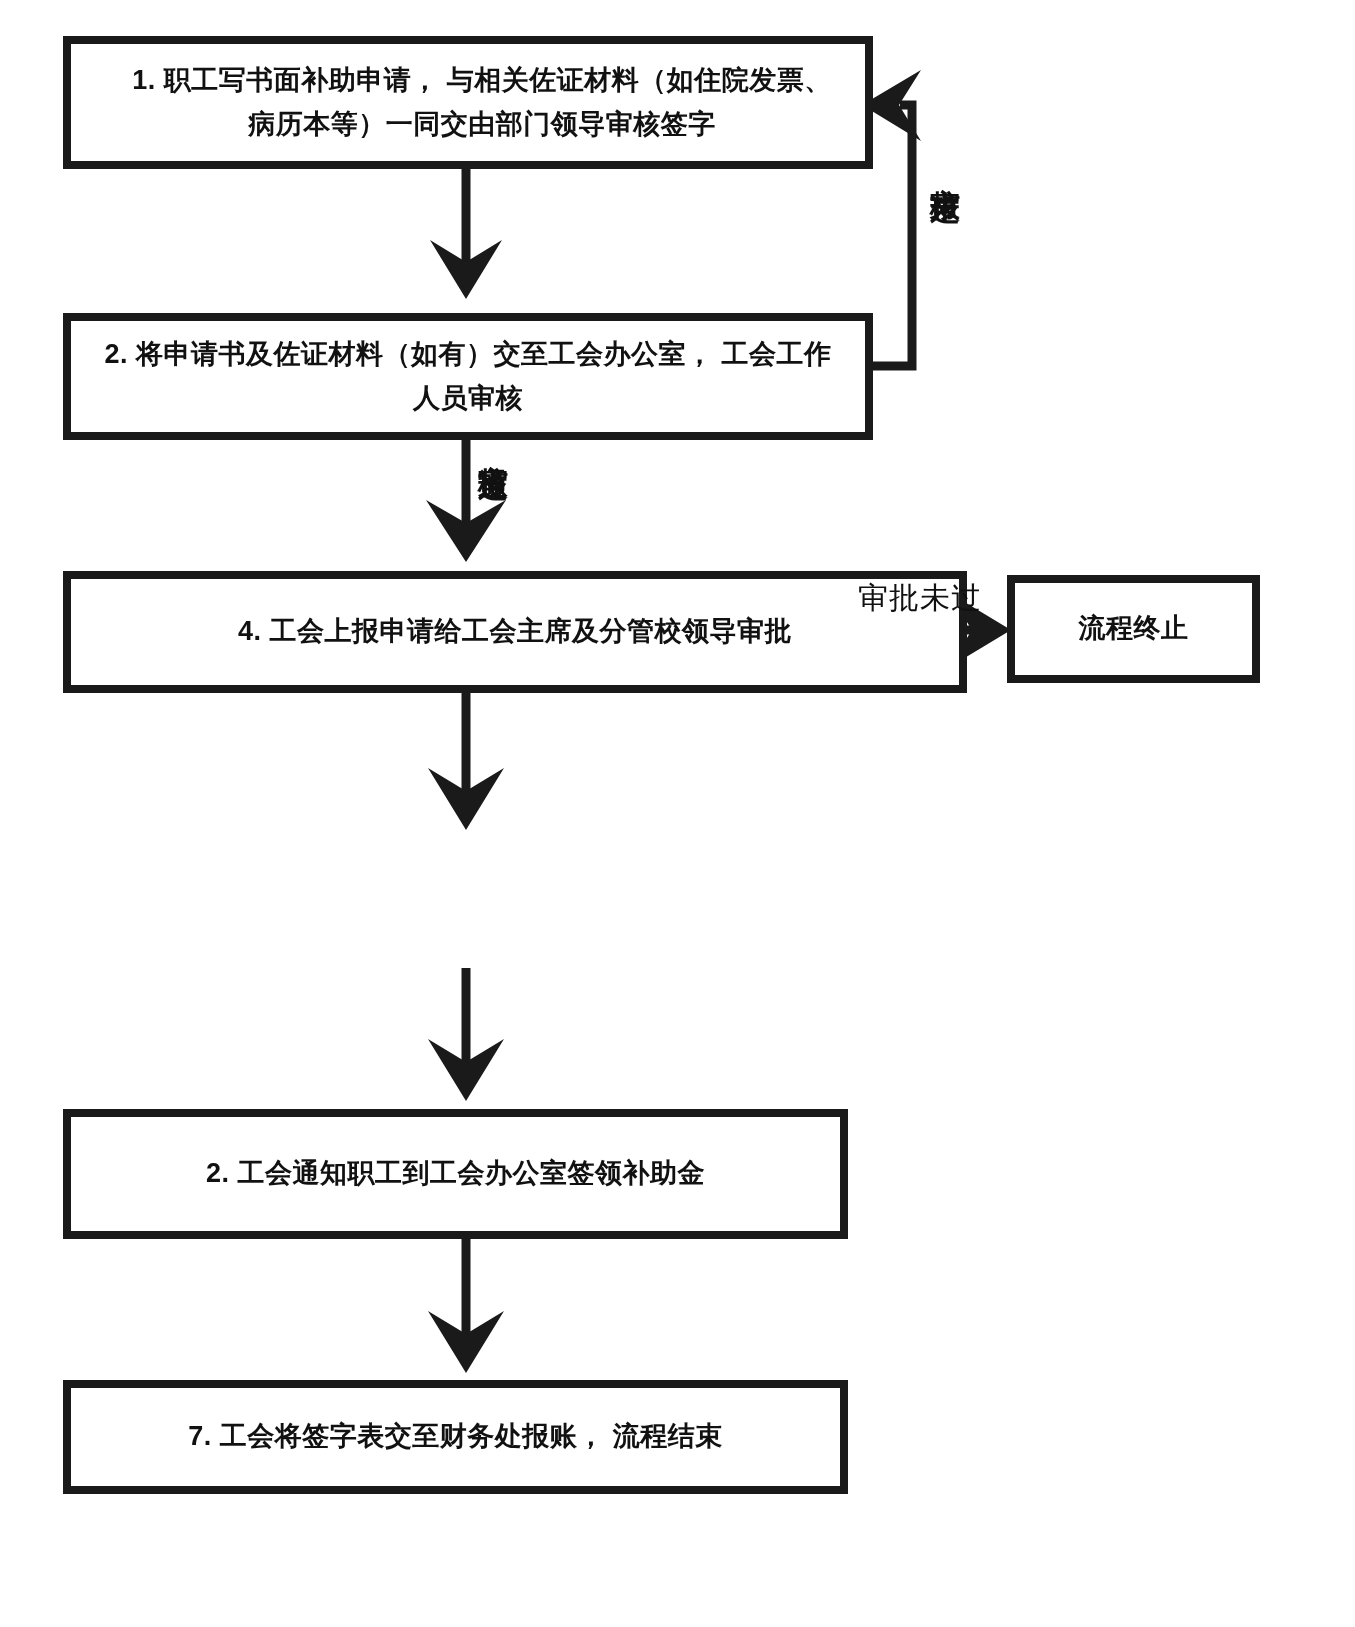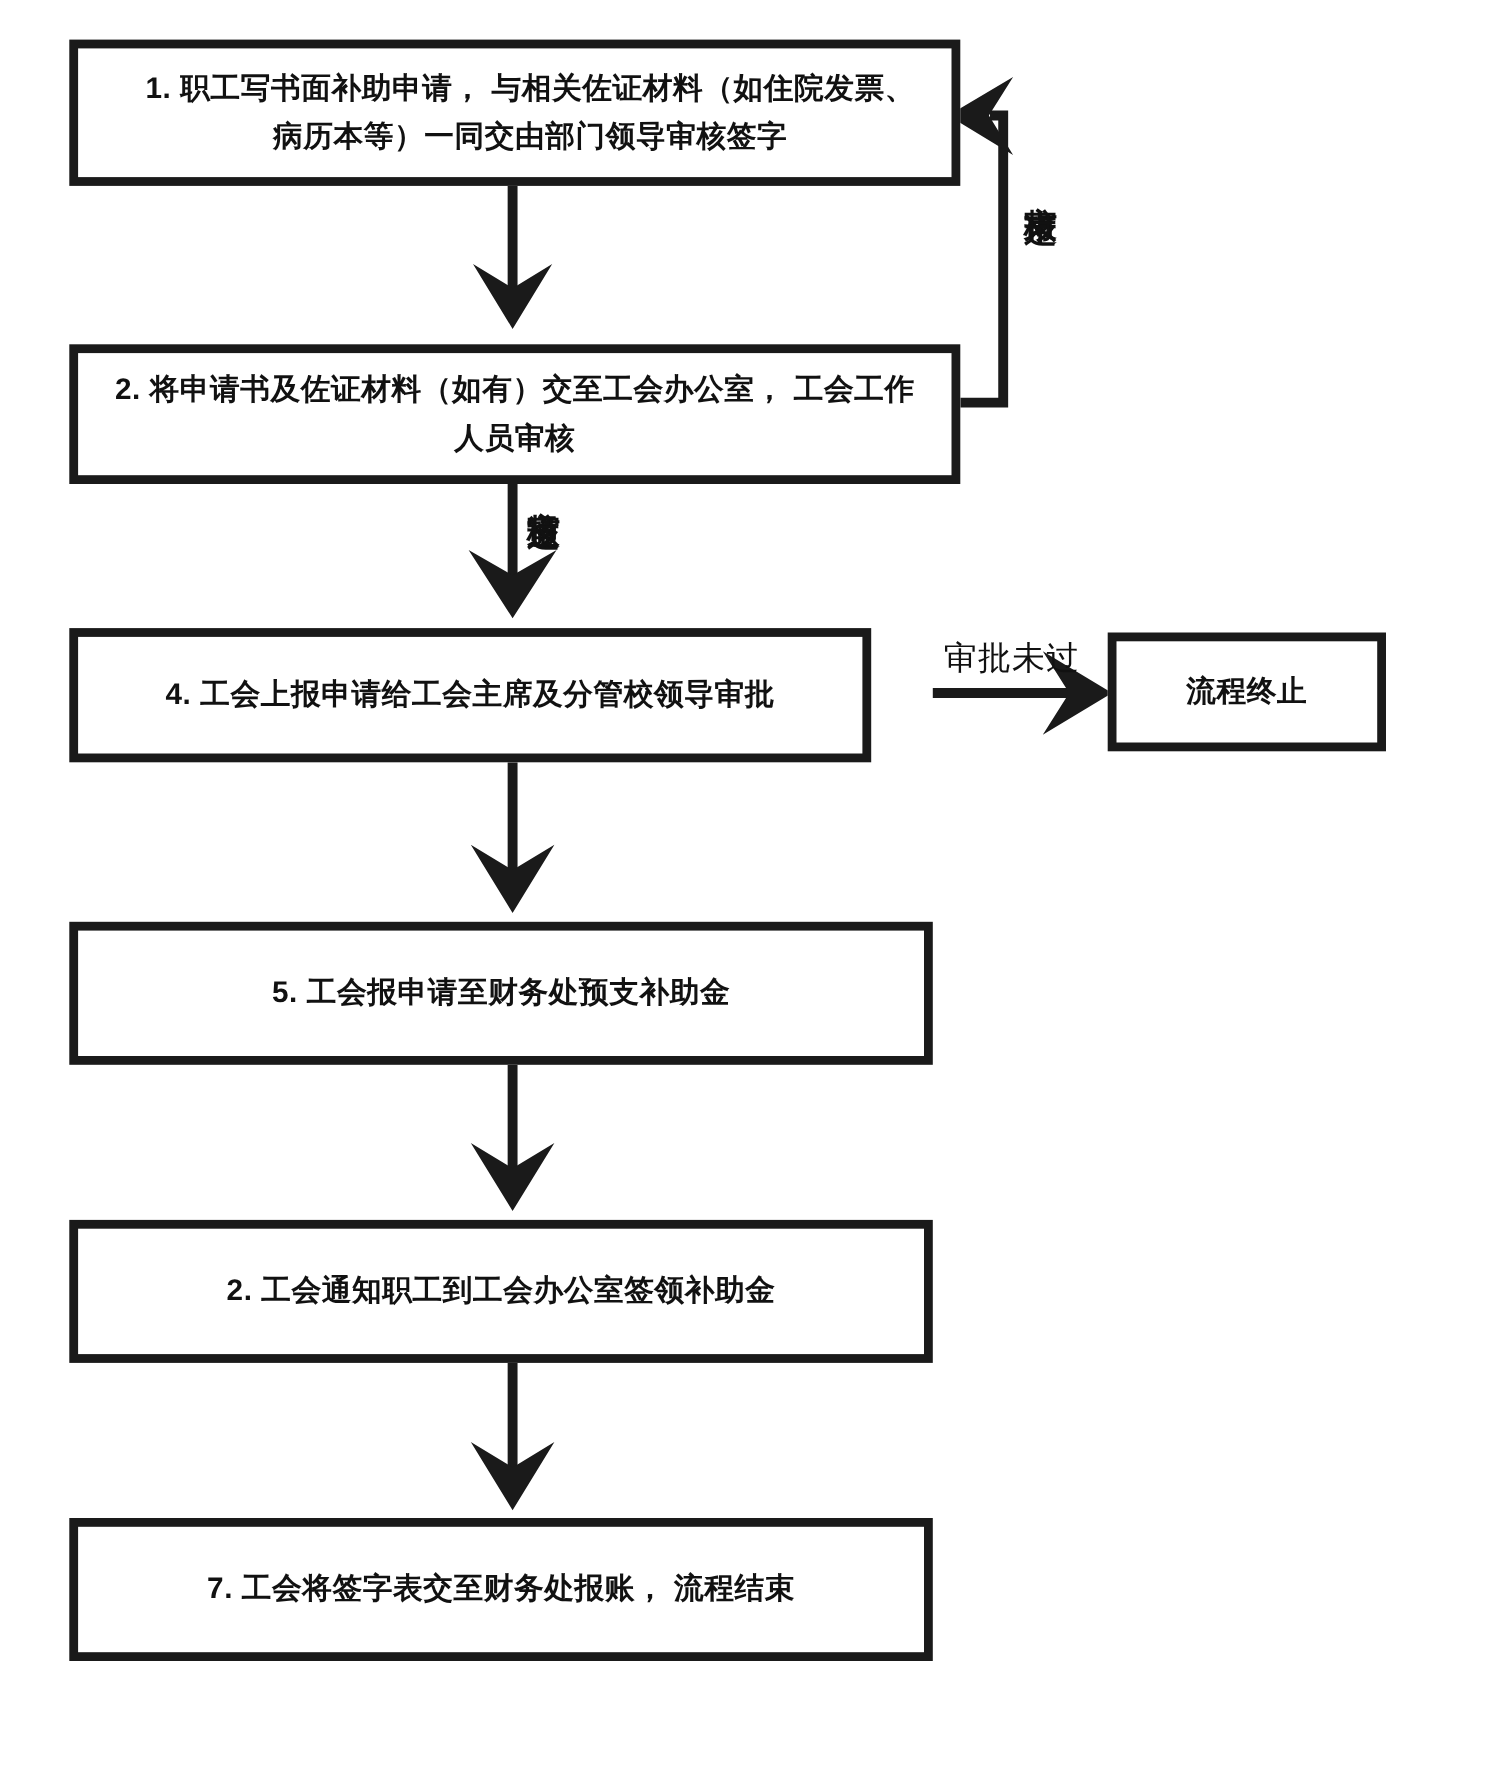--- a/index.html
+++ b/index.html
@@ -33,25 +33,25 @@
     letter-spacing: 0.5px;
     padding: 4px 14px;
   }
   .node .txt {
     display: block;
     white-space: pre-line;
   }
   
   #node-1 { left: 63px;   top: 36px;   width: 810px;  height: 133px; padding-left: 42px; }
   #node-2 { left: 63px;   top: 313px;  width: 810px;  height: 127px; }
-  #node-4 { left: 63px;   top: 571px;  width: 729px;  height: 122px; }
+  #node-4 { left: 63px;   top: 571px;  width: 904px;  height: 122px; }
   #node-end { left: 1007px; top: 575px; width: 253px; height: 108px; font-weight: 700; }
   #node-5 { left: 63px;   top: 838px;  width: 785px;  height: 130px; }
   #node-6 { left: 63px;   top: 1109px; width: 785px;  height: 130px; }
-  #node-7 { left: 63px;   top: 1380px; width: 785px;  height: 130px; }
+  #node-7 { left: 63px;   top: 1380px; width: 785px;  height: 114px; }
 
   
   .vlabel {
     position: absolute;
     font-weight: 700;
     font-size: 30px;
     color: #111111;
     writing-mode: vertical-rl;
     text-orientation: upright;
     letter-spacing: 2px;
@@ -139,23 +139,20 @@
   </div>
 
   <div class="node" id="node-4">
     <span class="txt">4. 工会上报申请给工会主席及分管校领导审批</span>
   </div>
 
   <div class="node" id="node-end">
     <span class="txt">流程终止</span>
   </div>
 
-  <div class="node" id="node-5">
-    <span class="txt">5. 工会报申请至财务处预支补助金</span>
-  </div>
 
   <div class="node" id="node-6">
     <span class="txt">2. 工会通知职工到工会办公室签领补助金</span>
   </div>
 
   <div class="node" id="node-7">
     <span class="txt">7. 工会将签字表交至财务处报账， 流程结束</span>
   </div>
 
   <div class="vlabel" id="label-reject-loop">审核未过</div>

